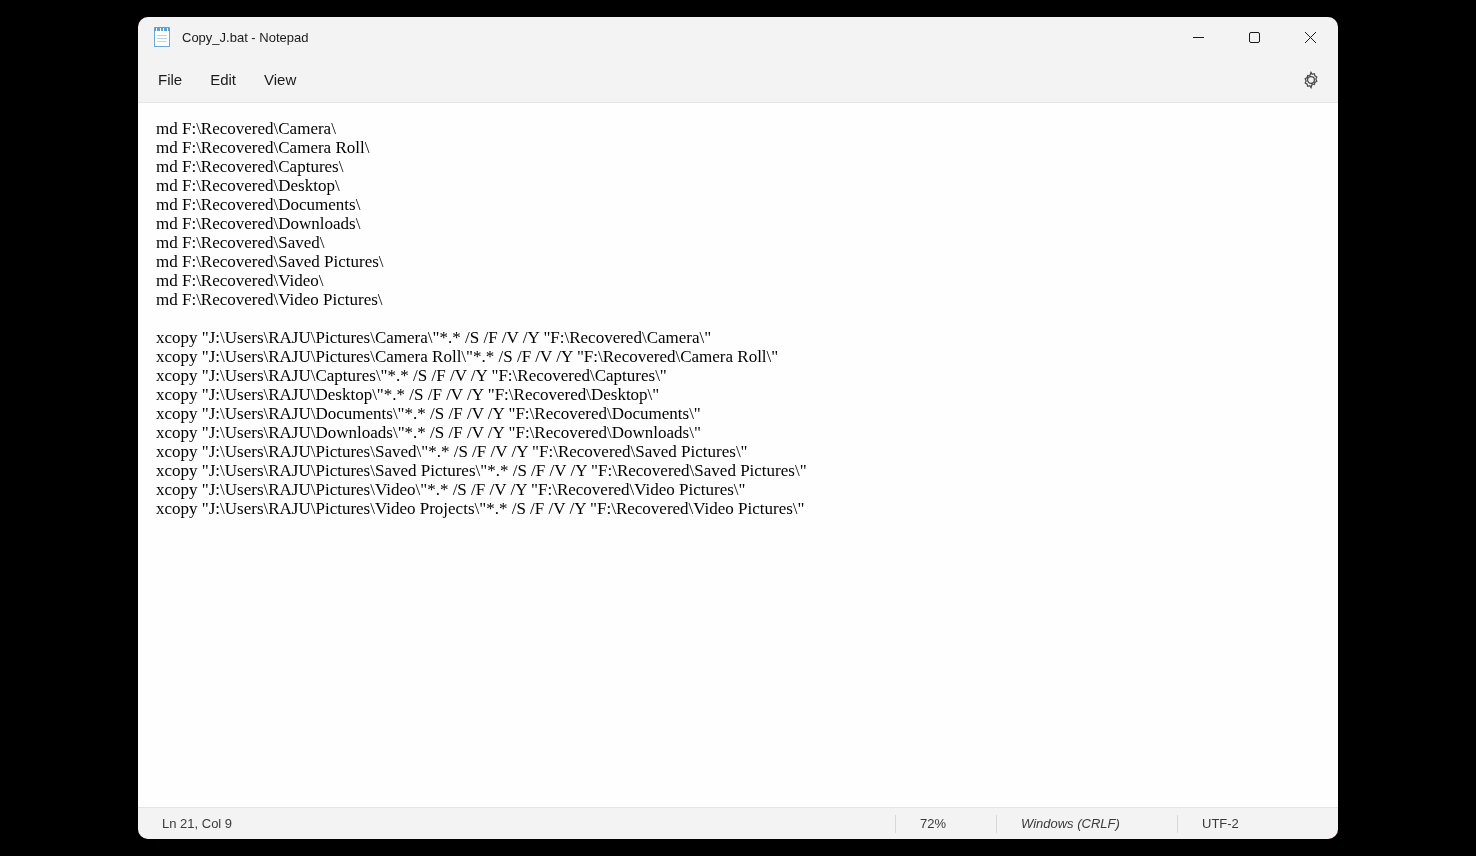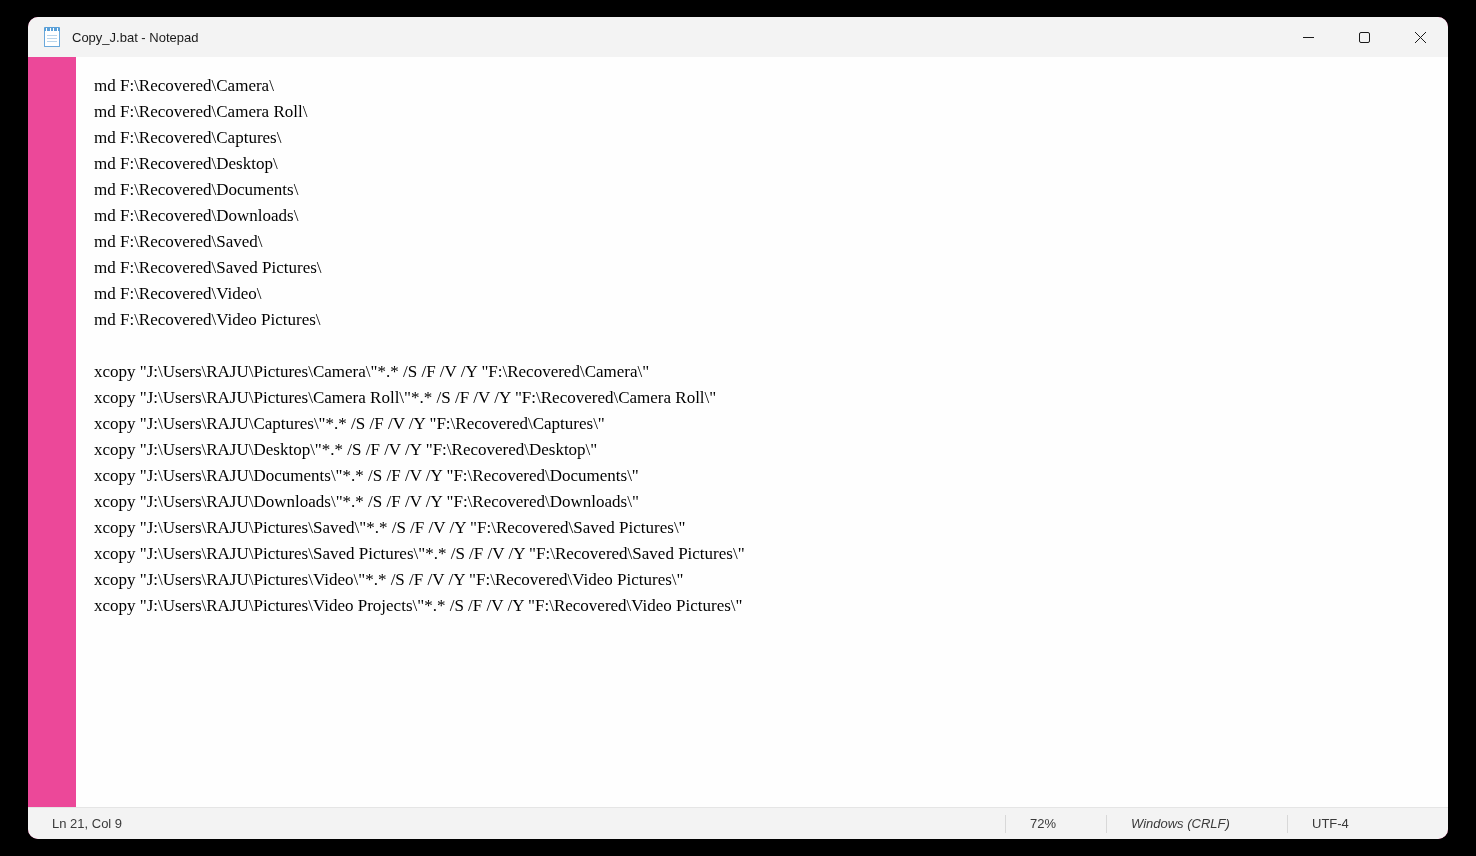--- a/index.html
+++ b/index.html
@@ -5,23 +5,23 @@
   * { box-sizing: border-box; margin: 0; padding: 0; }
   html, body { width: 1476px; height: 856px; overflow: hidden; }
   body {
     background: #000;
     font-family: "Segoe UI", Arial, sans-serif;
     display: flex;
     align-items: center;
     justify-content: center;
   }
   .window {
-    width: 1420px;
+    width: 1200px;
     height: 822px;
-    background: #ec4899;
+    background: #7f1d1d;
     border-radius: 10px;
     display: flex;
     flex-direction: column;
     overflow: hidden;
     box-shadow: 0 0 0 1px rgba(0,0,0,0.1);
   }
   .titlebar {
     height: 40px;
     display: flex;
     align-items: center;
@@ -112,26 +112,25 @@
     justify-content: center;
     color: #4a4a4a;
   }
   .settings-btn svg { width: 18px; height: 18px; }
   .editor {
     flex: 1;
     background: #fefefe;
     padding: 16px 18px;
     font-family: Georgia, "Times New Roman", serif;
     font-size: 17px;
-    line-height: 26px;
+    line-height: 19px;
     color: #000;
     white-space: pre;
     overflow: auto;
     outline: none;
-    margin-left: 48px;
   }
   .statusbar {
     height: 32px;
     display: flex;
     align-items: center;
     background: #f3f3f3;
     border-top: 1px solid #e5e5e5;
     font-size: 13px;
     color: #3a3a3a;
   }
@@ -185,20 +184,31 @@
       </div>
       <div class="caption-btn">
         <svg viewBox="0 0 11 11">
             <line x1="0" y1="0" x2="11" y2="11" stroke="currentColor" stroke-width="1"></line>
             <line x1="11" y1="0" x2="0" y2="11" stroke="currentColor" stroke-width="1"></line>
           </svg>
       </div>
     </div>
   </div>
 
+  <div class="menubar">
+    <div class="menu-item">File</div>
+    <div class="menu-item">Edit</div>
+    <div class="menu-item">View</div>
+    <div class="menu-spacer"></div>
+    <div class="settings-btn">
+      <svg viewBox="0 0 20 20">
+        <path fill="none" stroke="currentColor" stroke-width="1.4" d="M10 6.2a3.8 3.8 0 1 1 0 7.6 3.8 3.8 0 0 1 0-7.6z M10 1.5l1.3 2.1 2.4-.6 .6 2.4 2.1 1.3-1 2.3 1 2.3-2.1 1.3-.6 2.4-2.4-.6L10 18.5l-1.3-2.1-2.4 .6-.6-2.4L3.6 13.3l1-2.3-1-2.3 2.1-1.3 .6-2.4 2.4 .6z"></path>
+      </svg>
+    </div>
+  </div>
 
   <div class="editor" tabindex="0">md F:\Recovered\Camera\
 md F:\Recovered\Camera Roll\
 md F:\Recovered\Captures\
 md F:\Recovered\Desktop\
 md F:\Recovered\Documents\
 md F:\Recovered\Downloads\
 md F:\Recovered\Saved\
 md F:\Recovered\Saved Pictures\
 md F:\Recovered\Video\
@@ -215,16 +225,16 @@
 xcopy "J:\Users\RAJU\Pictures\Video\"*.* /S /F /V /Y "F:\Recovered\Video Pictures\"
 xcopy "J:\Users\RAJU\Pictures\Video Projects\"*.* /S /F /V /Y "F:\Recovered\Video Pictures\"</div>
 
   <div class="statusbar">
     <div class="status-cell cursor">Ln 21, Col 9</div>
     <div class="status-divider"></div>
     <div class="status-cell zoom">72%</div>
     <div class="status-divider"></div>
     <div class="status-cell eol">Windows (CRLF)</div>
     <div class="status-divider"></div>
-    <div class="status-cell enc">UTF-4</div>
+    <div class="status-cell enc">UTF-2</div>
   </div>
 
 </div>
 
 </body></html>

